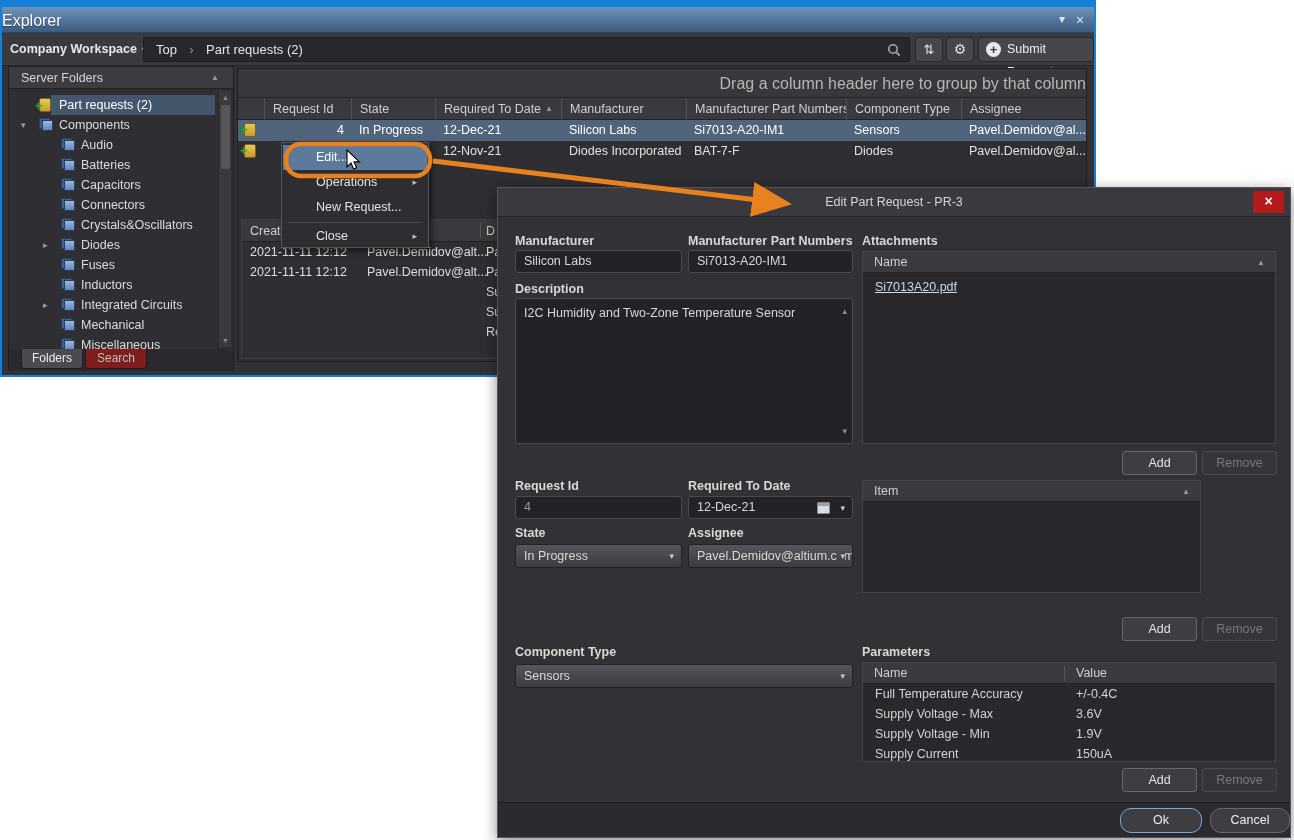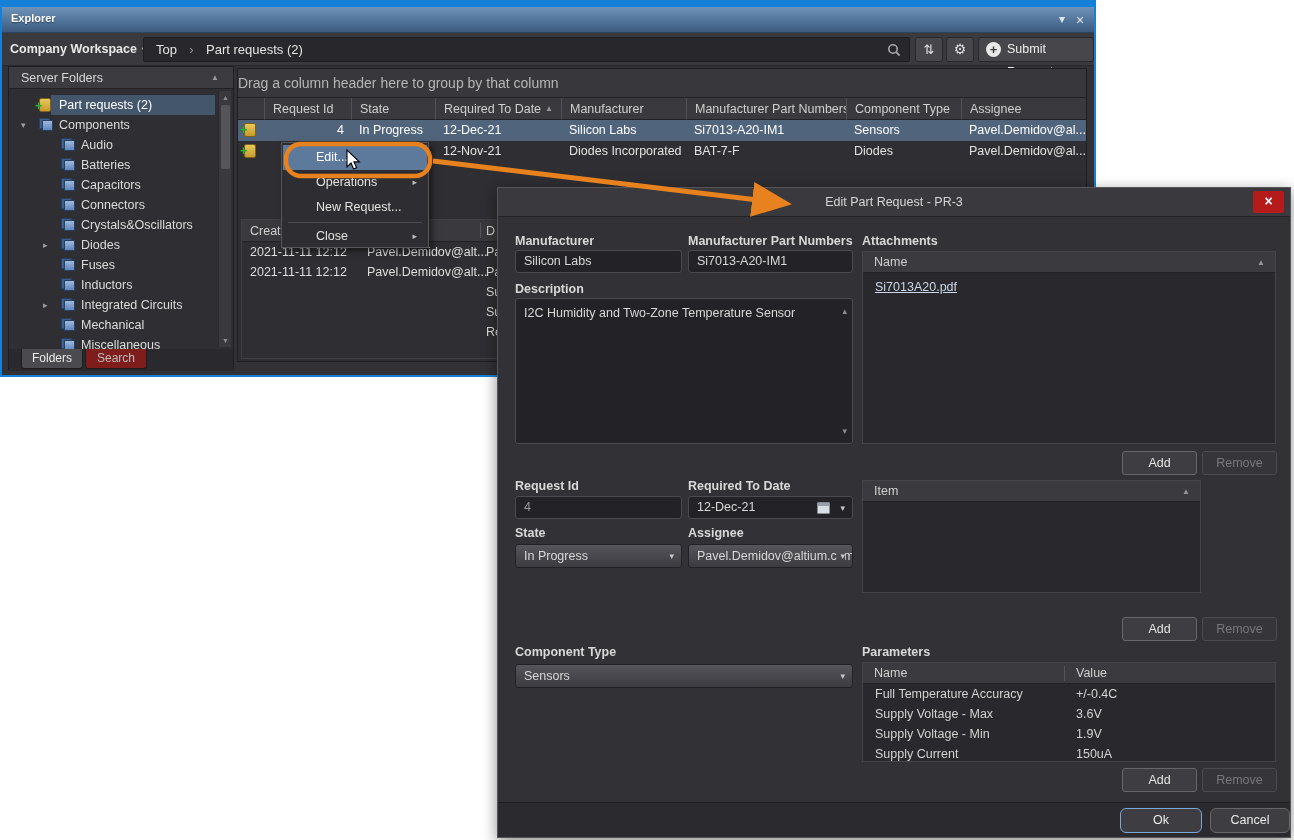--- a/index.html
+++ b/index.html
@@ -3,21 +3,21 @@
 <meta charset="utf-8">
 <style>
 *{margin:0;padding:0;box-sizing:border-box}
 html,body{background:#fff}
 body{font-family:"Liberation Sans",sans-serif;font-size:12px;color:#d8d8d8}
 .canvas{position:relative;width:1294px;height:840px;background:#fff;overflow:hidden}
 
 
 .explorer{position:absolute;left:0;top:0;width:1096px;height:377px;background:#323236;border:2px solid #1580d8;border-top:7px solid #1580d8;z-index:1}
 .x-titlebar{position:absolute;left:0;top:0;width:1092px;height:26px;background:linear-gradient(180deg,#6e93b8 0%,#52749b 55%,#3c5a7d 100%);border-bottom:1px solid #2c4662}
-.x-title{position:absolute;left:9px;top:5px;font-weight:bold;font-size:11px;color:#fff;text-shadow:0 1px 1px rgba(0,0,0,.4)}
+.x-title{position:absolute;left:0;top:5px;font-weight:normal;font-size:16px;color:#fff;text-shadow:0 1px 1px rgba(0,0,0,.4)}
 .x-cap{position:absolute;top:5px;color:#dfe6ee;font-size:12px;width:16px;text-align:center;cursor:default}
 .x-toolbar{position:absolute;left:0;top:26px;width:1092px;height:33px;background:#3a3a3e;border-bottom:1px solid #28282c}
 .ws-btn{position:absolute;left:8px;top:5px;height:23px;line-height:23px;font-weight:bold;color:#e8e8e8;font-size:12.5px}
 .ws-btn .dd{color:#b8b8b8;font-size:10px;margin-left:5px}
 .crumbbar{position:absolute;left:141px;top:4px;width:767px;height:25px;background:#28282c;border:1px solid #1e1e22;border-radius:2px;line-height:23px}
 .crumbbar .crumb{color:#e4e4e4;font-size:13px}
 .crumbbar .sep{color:#9a9a9a;margin:0 9px;font-size:13px}
 .searchicon{position:absolute;right:7px;top:4px}
 .tool-btn{position:absolute;top:4px;height:25px;background:#46464b;border:1px solid #29292d;border-radius:3px;text-align:center;color:#e0e0e0}
 .submit-btn{position:absolute;left:976px;top:4px;height:25px;background:#46464b;border:1px solid #29292d;border-radius:3px;color:#eee;font-size:12.5px;line-height:23px;padding:0 10px 0 28px}
@@ -40,21 +40,21 @@
 .sb-scroll{position:absolute;left:209px;top:24px;width:13px;height:256px;background:#3a3a3e;border-left:1px solid #2a2a2e}
 .sb-scroll .thumb{position:absolute;left:2px;top:14px;width:9px;height:64px;background:#55555a;border-radius:2px}
 .sb-scroll .a{position:absolute;left:0;width:13px;text-align:center;color:#8e8e92;font-size:7px}
 .sb-tabs{position:absolute;left:0;top:282px;width:224px;height:22px;background:#2a2a2e}
 .sb-tab{position:absolute;top:0;height:20px;line-height:19px;text-align:center;font-size:12px;border:1px solid #1d1d21;border-top:none;border-radius:0 0 3px 3px}
 .sb-tab.active{background:#4a4a4f;color:#ececec}
 .sb-tab.idle{background:#7f1d1d;color:#bdbdbd}
 
 
 .main{position:absolute;left:235px;top:61px;width:850px;height:294px;background:#2f2f33;border:1px solid #1f1f23}
-.groupbar{position:absolute;left:0;top:0;width:848px;height:29px;background:#38383c;border-bottom:1px solid #222226;color:#b6b6b6;text-align:left;line-height:29px;font-size:14px}
+.groupbar{position:absolute;left:0;top:0;width:848px;height:29px;background:#38383c;border-bottom:1px solid #222226;color:#b6b6b6;text-align:right;line-height:29px;font-size:16px}
 .ghead{position:absolute;top:29px;height:22px;background:#3a3a3e;border-bottom:1px solid #222226;color:#cfcfcf;font-size:12.5px;line-height:22px;padding-left:8px;border-left:1px solid #515156;overflow:hidden;white-space:nowrap}
 .grow{position:absolute;left:0;width:848px;height:21px;line-height:21px;font-size:12.5px;color:#e2e2e2}
 .gcell{position:absolute;top:0;height:21px;overflow:hidden;white-space:nowrap;padding-left:8px}
 .lower{position:absolute;left:3px;top:150px;width:845px;height:140px;background:#2f2f33;border:1px solid #3f3f44}
 .lhead{position:absolute;left:0;top:0;width:843px;height:22px;background:#3a3a3e;border-bottom:1px solid #222226;color:#cfcfcf;line-height:22px;font-size:12.5px}
 .lrow{position:absolute;left:0;width:843px;height:20px;line-height:20px;color:#dedede;font-size:12.5px}
 .lsep{position:absolute;top:3px;width:1px;height:15px;background:#55555a}
 
 
 .cmenu{position:absolute;left:281px;top:142px;width:148px;height:106px;background:#2e2e32;border:1px solid #55555a;box-shadow:3px 3px 6px rgba(0,0,0,.5);z-index:5}
@@ -73,21 +73,21 @@
 .d-input.dis{color:#95959a}
 .d-drop{position:absolute;height:24px;background:linear-gradient(180deg,#55555b,#3b3b40);border:1px solid #232327;border-radius:3px;color:#d8d8d8;line-height:22px;padding:0 20px 0 8px;font-size:12.5px;overflow:hidden;white-space:nowrap}
 .dd-ar{position:absolute;right:7px;top:0;font-size:9px;color:#c8c8c8;line-height:22px}
 .d-box{position:absolute;background:#29292d;border:1px solid #444449}
 .d-boxhead{position:absolute;left:0;top:0;right:0;height:21px;background:#3b3b3f;border-bottom:1px solid #222226;color:#cfcfcf;line-height:21px;padding-left:11px;font-size:12.5px}
 .bx-sort{position:absolute;right:10px;top:0;font-size:8px;color:#96969a;line-height:21px}
 .d-link{position:absolute;color:#ccd7e8;text-decoration:underline;font-size:12.5px}
 .d-btn{position:absolute;width:75px;height:24px;background:#3d3d42;border:1px solid #66666b;border-radius:3px;color:#e4e4e4;text-align:center;line-height:22px;font-size:12.5px}
 .d-btn.dis{color:#77777c;border-color:#4a4a4f;background:#36363a}
 .d-footer{position:absolute;left:0;top:614px;width:792px;height:35px;background:#2b2b2f;border-top:1px solid #1d1d21}
-.f-btn{position:absolute;top:5px;height:25px;background:#3d3d42;border:1px solid #66666b;border-radius:6px;color:#ececec;text-align:center;line-height:23px;font-size:12.5px}
+.f-btn{position:absolute;top:5px;height:25px;background:#3d3d42;border:1px solid #66666b;border-radius:11px;color:#ececec;text-align:center;line-height:23px;font-size:12.5px}
 .f-btn.primary{border-color:#79a7d8}
 .p-row{position:absolute;left:0;right:1px;height:20px;line-height:20px;color:#d2d2d2;font-size:12.5px}
 .p-name{position:absolute;left:12px;top:0;white-space:nowrap}
 .p-val{position:absolute;left:213px;top:0;white-space:nowrap}
 .cal-ic{position:absolute;right:22px;top:5px;width:13px;height:12px;border:1px solid #8a8a90;background:linear-gradient(180deg,#9aa0ab 0 3px,#d9dde4 3px);border-radius:1px}
 .desc-ar{position:absolute;right:5px;color:#8e8e92;font-size:9px}
 
 .overlay{position:absolute;left:0;top:0;z-index:30;pointer-events:none}
 </style>
 </head>

